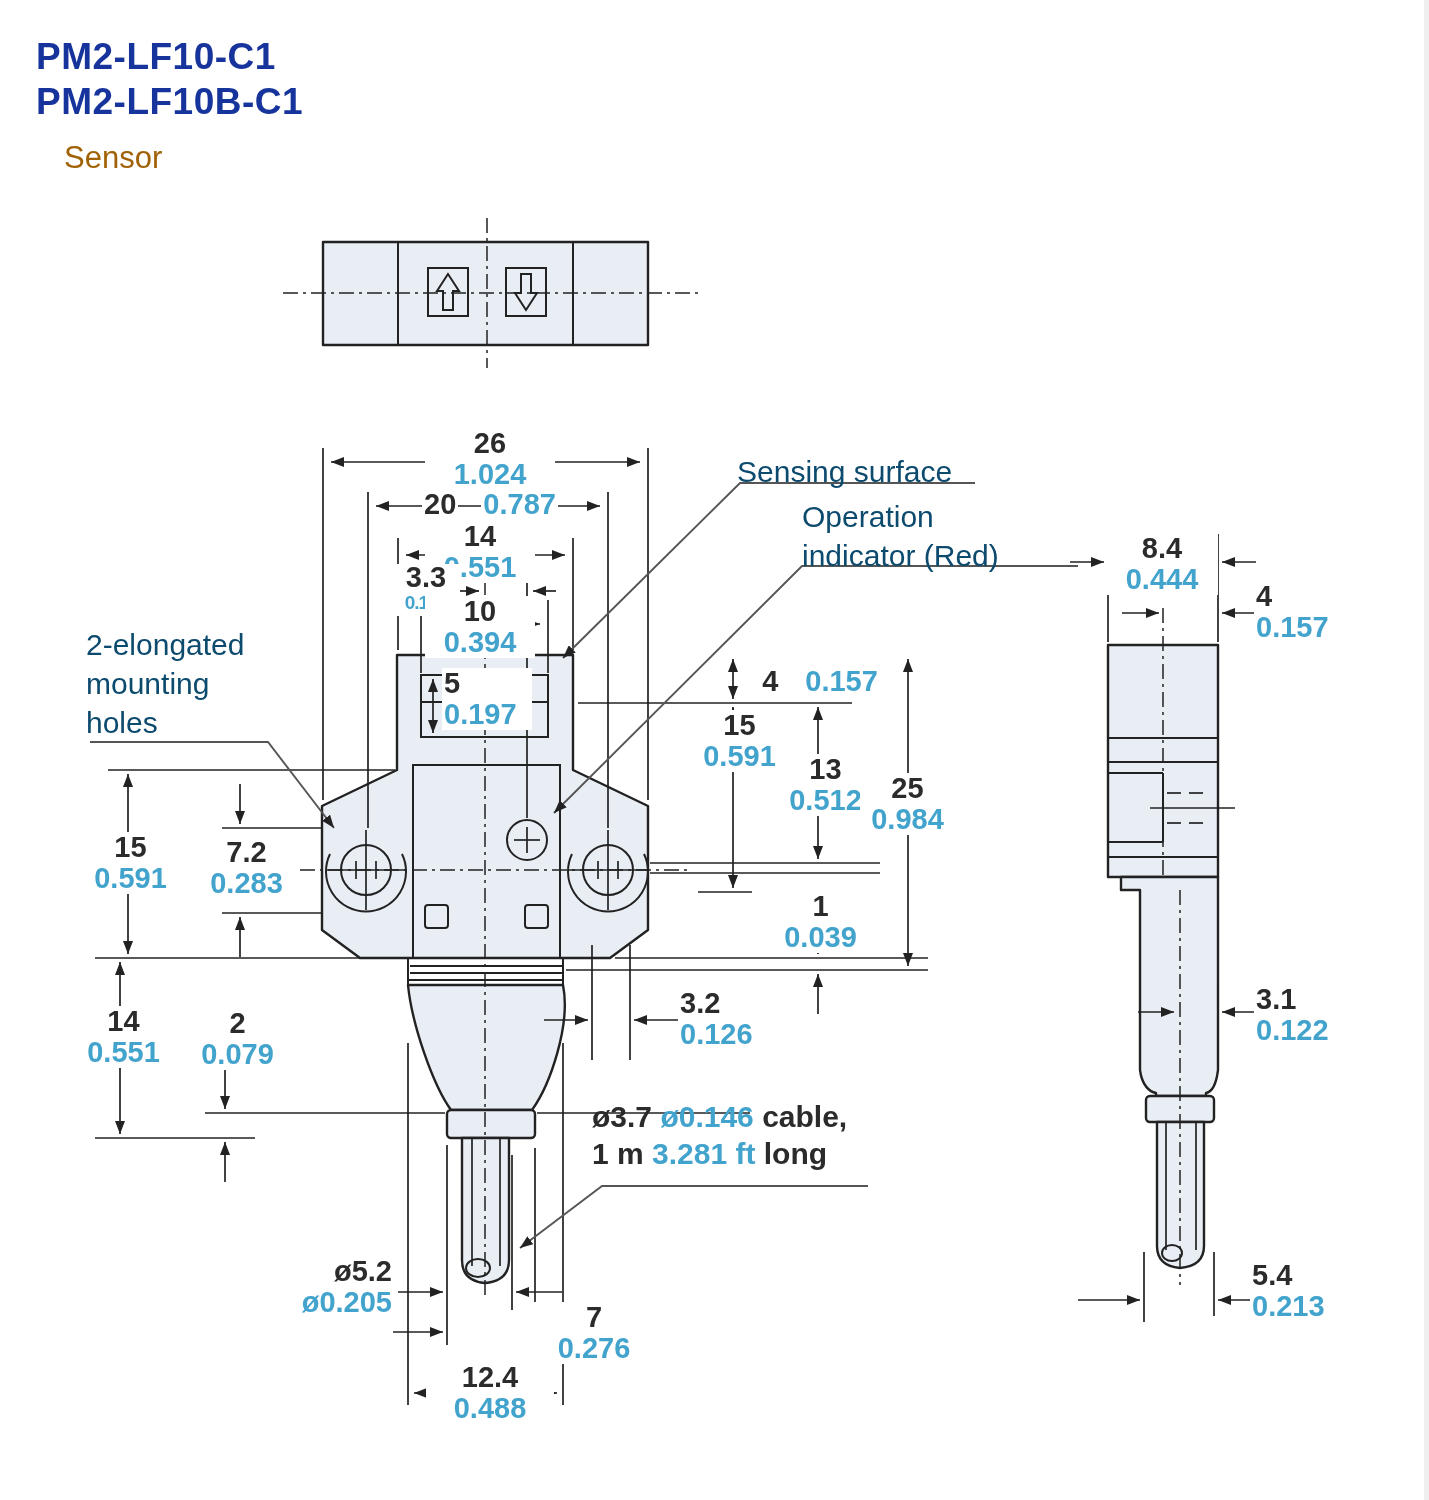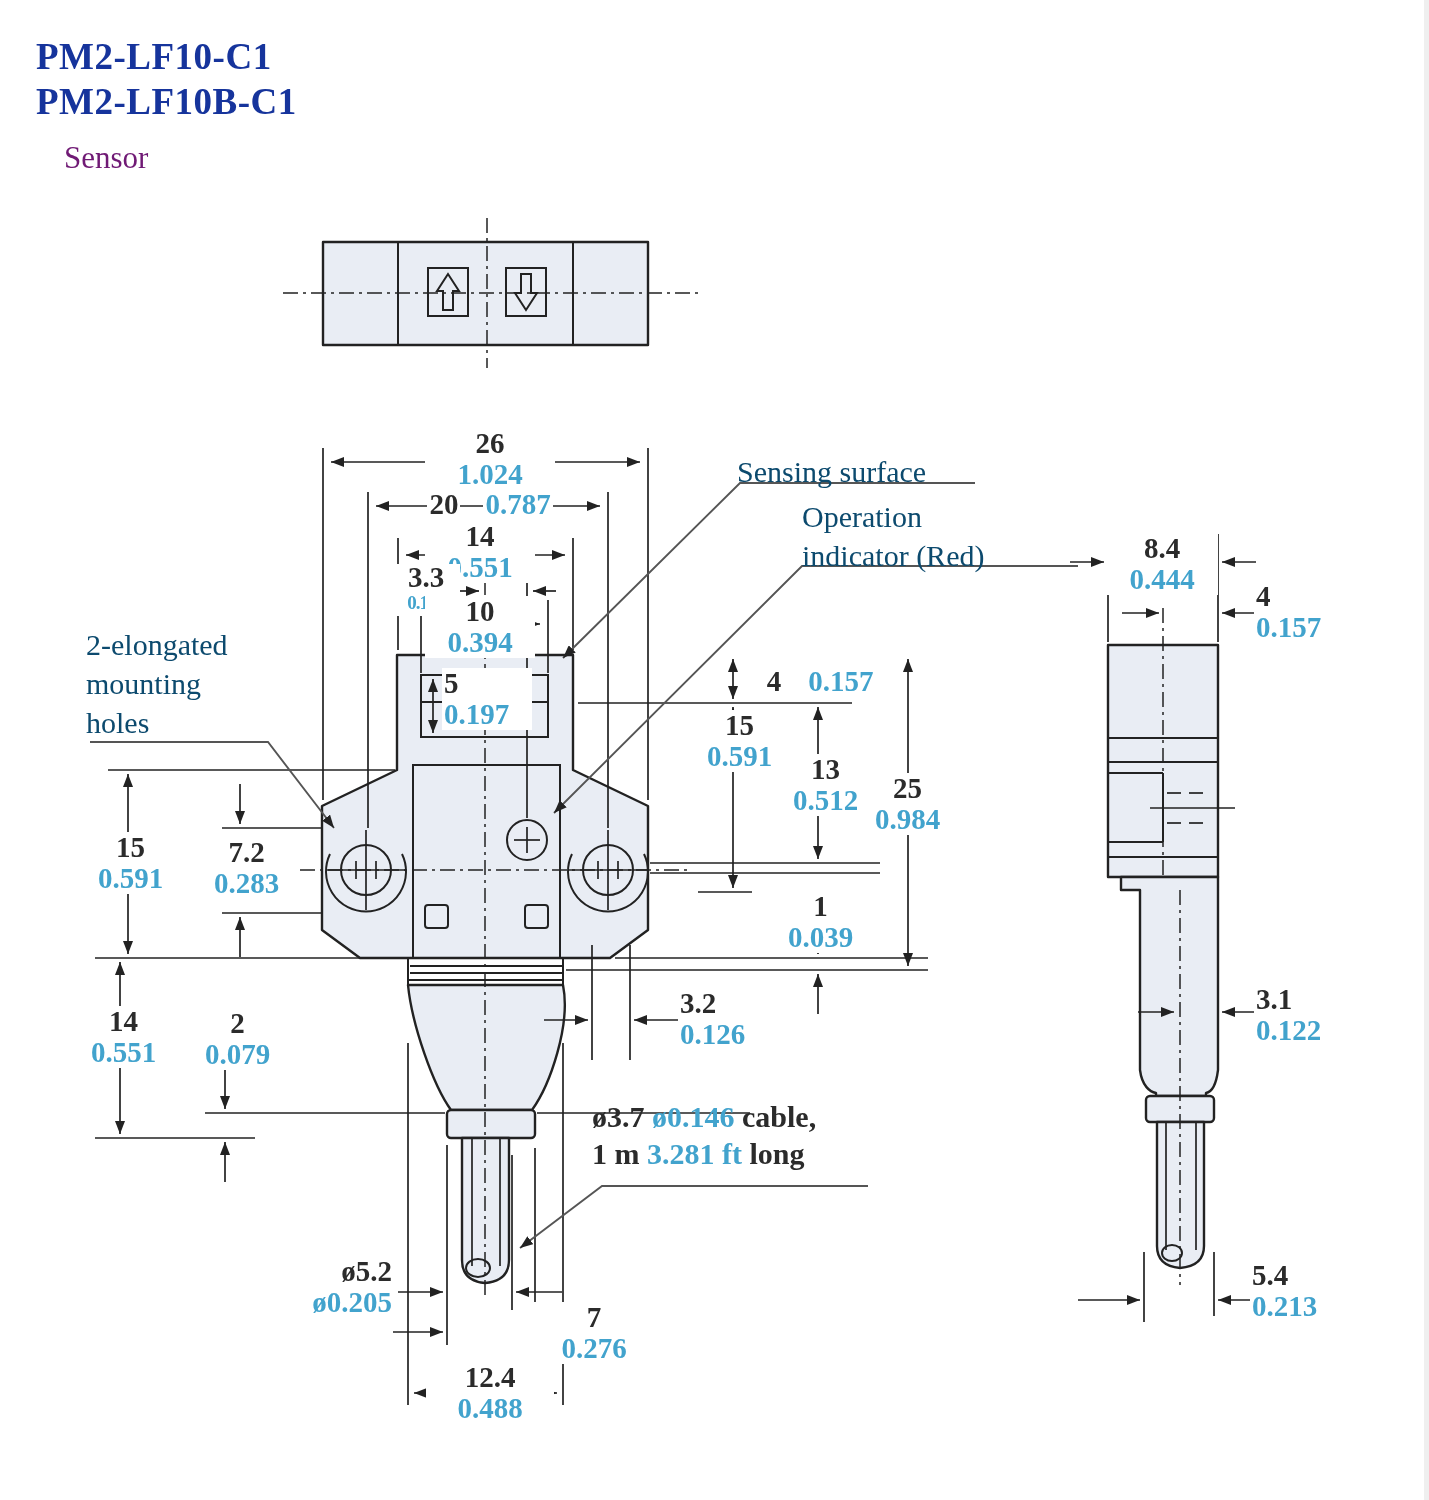--- a/index.html
+++ b/index.html
@@ -1,21 +1,21 @@
 <!DOCTYPE html>
 <html><head>
 <meta charset="utf-8">
 <style>
   html,body{margin:0;padding:0;background:#fff;}
   #stage{position:relative;width:1429px;height:1500px;background:#fff;overflow:hidden;
-         font-family:Liberation Serif, serif;}
+         font-family:Liberation Sans, sans-serif;}
   svg{position:absolute;left:0;top:0;}
   .txt{position:absolute;white-space:nowrap;}
   .title{font-size:37px;font-weight:700;color:#16349c;line-height:45px;letter-spacing:.5px;}
-  .subtitle{font-size:31px;color:#701a75;}
+  .subtitle{font-size:31px;color:#a16207;}
   .lbl{font-size:30px;color:#0c4a6e;line-height:39px;margin-top:7px;}
   .dim{position:absolute;text-align:center;line-height:31px;font-weight:700;font-size:29px;}
   .dim span{background:#fff;padding:0 2px;display:inline-block;}
   .mm{color:#2b2b2b;}
   .in{color:#42a3cd;}
   .row{display:flex;gap:23px;justify-content:center;}
   .stack span{display:block;}
   .tiny{font-size:19px;letter-spacing:-1px;}
   .left{text-align:left;}
   .right{text-align:right;}

